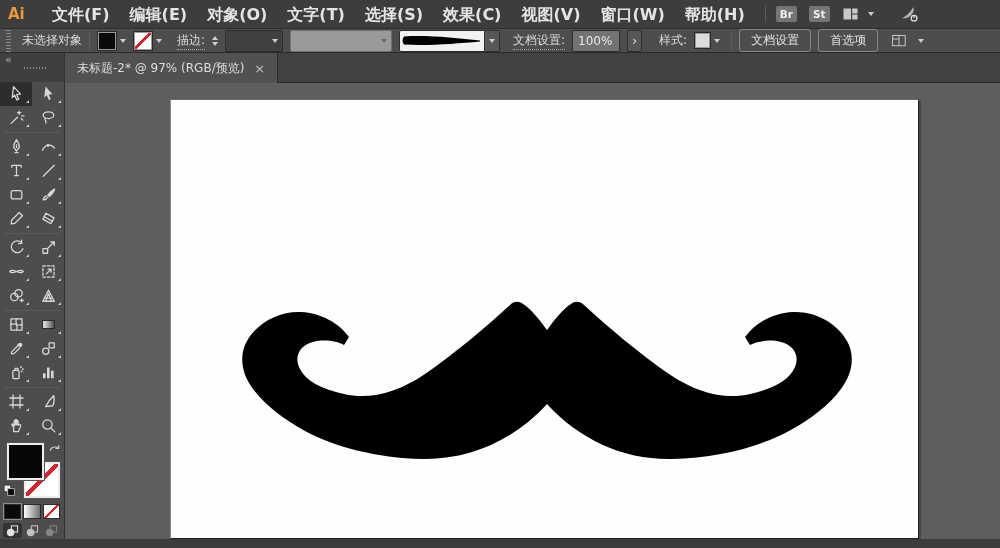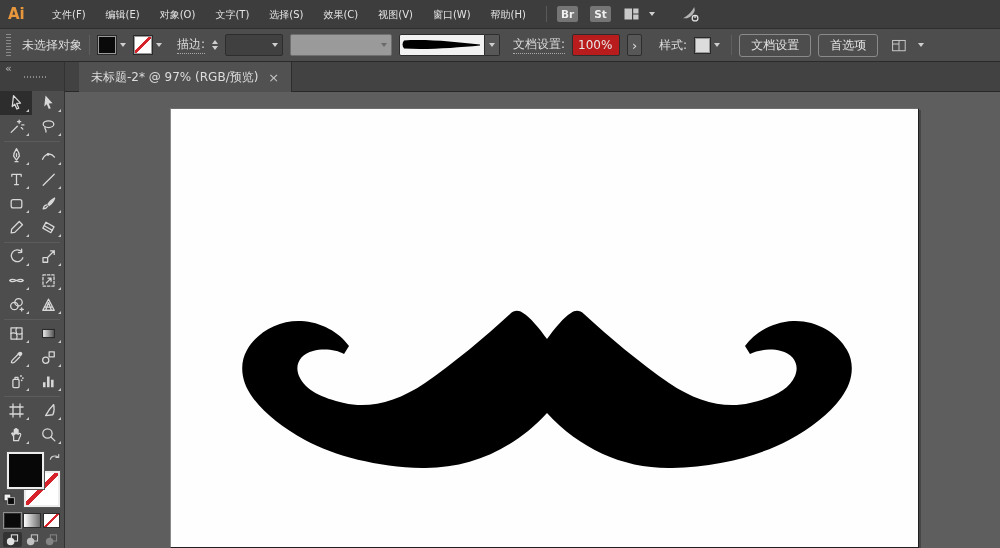--- a/index.html
+++ b/index.html
@@ -3,48 +3,48 @@
 <meta charset="utf-8">
 <style>
   * { margin:0; padding:0; box-sizing:border-box; }
   html,body { width:1000px; height:548px; overflow:hidden; }
   body { font-family:"DejaVu Sans","Liberation Sans",sans-serif; font-size:12px; color:#dedede; background:#3c3c3c; }
   .app { position:relative; width:1000px; height:548px; background:#3c3c3c; }
 
   
   .menubar { height:29px; background:#3d3d3d; display:flex; align-items:center; padding-left:8px; border-bottom:1px solid #2e2e2e; }
   .ai-logo { color:#e8973c; font-weight:bold; font-size:15px; width:34px; letter-spacing:0; }
-  .menu-item { padding:0 10px; height:29px; line-height:29px; font-size:10px; color:#e4e4e4; cursor:default; }
+  .menu-item { padding:0 10px; height:29px; line-height:29px; font-size:16px; color:#e4e4e4; cursor:default;font-weight:bold; }
   .mb-sep { width:1px; height:16px; background:#5a5a5a; margin:0 10px; }
   .badge { background:#757575; color:#f0f0f0; font-size:10.5px; font-weight:bold; padding:2px 4px; border-radius:2px; margin-right:12px; }
   .mb-icon { display:flex; align-items:center; margin-right:4px; }
   .chev { width:0; height:0; border-left:3.5px solid transparent; border-right:3.5px solid transparent; border-top:4px solid #cfcfcf; display:inline-block; }
   .mb-chev { margin:0 12px 0 5px; }
 
   
-  .controlbar { height:33px; background:#4d4d4d; border-bottom:1px solid #2a2a2a; display:flex; align-items:center; padding:0 6px; gap:7px; }
+  .controlbar { height:24px; background:#4d4d4d; border-bottom:1px solid #2a2a2a; display:flex; align-items:center; padding:0 6px; gap:7px; }
   .grip { width:5px; height:22px; background:repeating-linear-gradient(to bottom,#8b8b8b 0 1px,transparent 1px 3px); margin-right:4px; }
   .cb-label { color:#dcdcdc; white-space:nowrap; }
   .cb-label.dotted { border-bottom:1px dotted #aaa; }
   .cb-sep { width:1px; height:20px; background:#3a3a3a; border-right:1px solid #5e5e5e; }
   .swatch { width:20px; height:20px; border:1px solid #2a2a2a; box-shadow:inset 0 0 0 1px #9a9a9a; }
   .swatch.fill-black { background:#0a0a0a; }
   .swatch.stroke-none { background:linear-gradient(135deg,#fff 43%,#d6222a 43%,#d6222a 55%,#fff 55%); }
   .swatch.style-light { width:17px; height:17px; background:#dcdcdc; }
   .swbtn { display:flex; align-items:center; gap:3px; cursor:pointer; }
   .stepper { display:flex; flex-direction:column; gap:2px; align-items:center; }
   .stepper .up { width:0;height:0;border-left:3.5px solid transparent;border-right:3.5px solid transparent;border-bottom:4px solid #cfcfcf; }
   .stepper .dn { width:0;height:0;border-left:3.5px solid transparent;border-right:3.5px solid transparent;border-top:4px solid #cfcfcf; }
   .well { height:22px; background:#404040; border:1px solid #2d2d2d; border-radius:2px; display:flex; align-items:center; justify-content:flex-end; padding:0 4px; }
   .well.weight { width:58px; }
   .well.profile-disabled { width:102px; background:#9a9a9a; border-color:#6f6f6f; }
   .well.profile-disabled .chev { border-top-color:#6a6a6a; }
   .brush-well { width:86px; height:22px; background:#f2f2f2; border:1px solid #2d2d2d; border-radius:2px 0 0 2px; display:flex; align-items:center; }
   .brush-chev { width:15px; height:22px; background:#575757; border:1px solid #2d2d2d; border-left:none; border-radius:0 2px 2px 0; display:flex; align-items:center; justify-content:center; }
-  .opacity-input { width:48px; height:22px; background:#b91c1c; border:1px solid #2d2d2d; border-radius:2px; color:#e8e8e8; font-size:12px; padding:0 5px; font-family:inherit; }
+  .opacity-input { width:48px; height:22px; background:#737373; border:1px solid #2d2d2d; border-radius:2px; color:#e8e8e8; font-size:12px; padding:0 5px; font-family:inherit; }
   .mini-btn { width:15px; height:22px; background:#575757; border:1px solid #2d2d2d; border-radius:2px; color:#dedede; display:flex; align-items:center; justify-content:center; font-size:13px; cursor:pointer; }
   .cb-button { height:23px; border:1px solid #8a8a8a; border-radius:3px; background:transparent; color:#e3e3e3; font-size:12px; padding:0 11px; font-family:Liberation Mono, monospace; cursor:pointer; white-space:nowrap; }
 
   
   .main { display:flex; height:486px; }
 
   
   .toolbar { width:65px; background:#4d4d4d; border-right:1px solid #323232; display:flex; flex-direction:column; }
   .toolbar-header { height:30px; background:#3f3f3f; position:relative; }
   .collapse { position:absolute; left:5px; top:0px; color:#b5b5b5; font-size:11px; cursor:pointer; }
@@ -65,21 +65,21 @@
   .color-btn.cb-black { background:#0a0a0a; box-shadow:0 0 0 1px #8f8f8f; }
   .color-btn.cb-grad { background:linear-gradient(90deg,#fdfdfd,#6e6e6e); }
   .color-btn.cb-none { background:linear-gradient(135deg,#fff 43%,#d6222a 43%,#d6222a 57%,#fff 57%); }
   .mode-row { display:flex; gap:1px; padding:2px 3px; height:18px; }
   .mode-btn { width:19px; height:15px; display:flex; align-items:center; justify-content:center; border-radius:2px; cursor:pointer; }
   .mode-btn.active { background:#333; }
 
   
   .workspace { flex:1; display:flex; flex-direction:column; }
   .tabbar { height:30px; background:#424242; border-bottom:1px solid #282828; display:flex; align-items:flex-start; }
-  .doc-tab { margin-left:14px; height:30px; background:#515151; color:#dddddd; display:flex; align-items:center; gap:10px; padding:0 12px; font-size:12px; border-right:1px solid #2d2d2d; cursor:pointer; }
+  .doc-tab { margin-left:0; height:30px; background:#515151; color:#dddddd; display:flex; align-items:center; gap:10px; padding:0 12px; font-size:12px; border-right:1px solid #2d2d2d; cursor:pointer; }
   .tab-close { color:#c4c4c4; font-size:13px; cursor:pointer; }
   .canvas { position:relative; flex:1; background:#5e5e5e; overflow:hidden; }
   .artboard { position:absolute; left:105px; top:16px; width:749px; height:440px; background:#fefefe; border:1px solid #1f1f1f; border-top-color:#6e6e6e; border-left-color:#8a8a8a; box-shadow:2px 2px 0 rgba(0,0,0,0.25); }
   .mustache-svg { position:absolute; left:56px; top:197px; }
 </style>
 </head>
 <body>
 
 <svg width="0" height="0" style="position:absolute">
   <defs>

